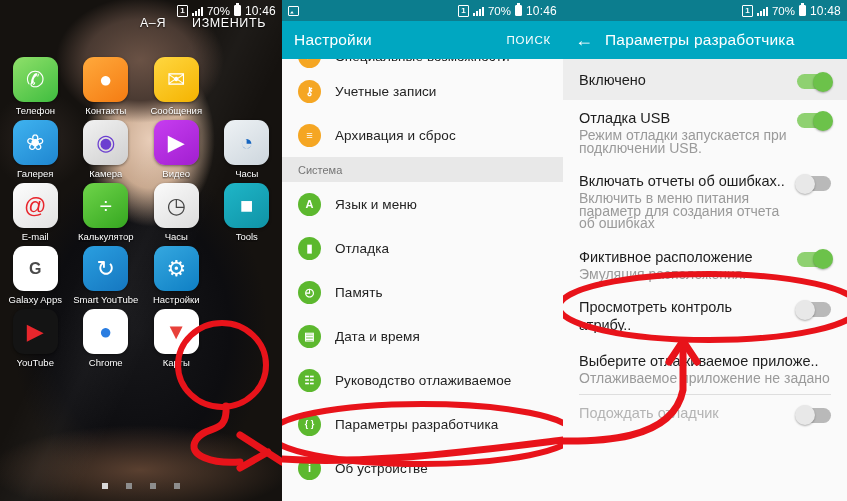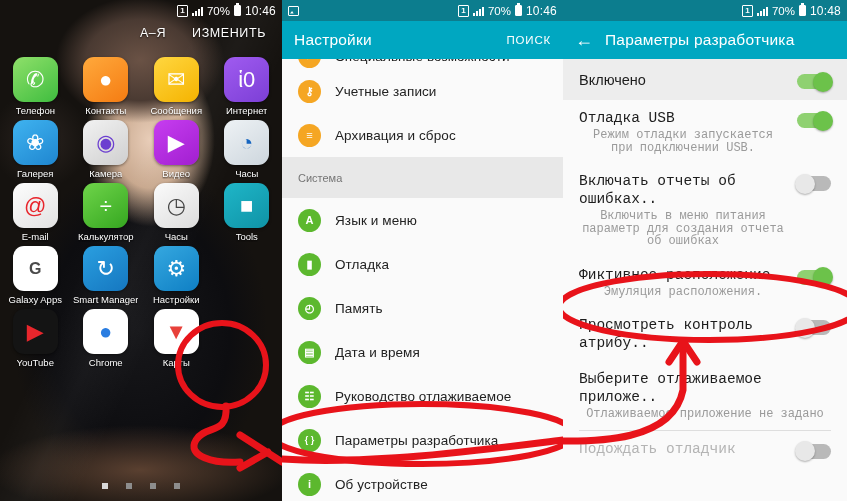--- a/index.html
+++ b/index.html
@@ -71,21 +71,21 @@
       radial-gradient(circle 90px at 250px 120px, #5d6d7d 0%, #2f3b47 65%, transparent 85%),
       linear-gradient(180deg, #5f6d78 0%, #4a535c 18%, #3a3d42 40%, #241f1d 62%, #3d2c20 80%, #53392a 100%);
   }
   .home-bg::after {
     content:""; position:absolute; inset:0;
     background:
       linear-gradient(115deg, transparent 40%, rgba(255,255,255,.04) 50%, transparent 60%),
       radial-gradient(ellipse 200px 60px at 140px 470px, #5a4030 0%, transparent 75%);
   }
   .home-head {
-    position: absolute; top: 26px; left: 0; width: 100%;
+    position: absolute; top: 16px; left: 0; width: 100%;
     display: flex; justify-content: flex-end; align-items: center;
     gap: 26px; padding-right: 16px; z-index: 3;
   }
   .home-head span {
     color: #fff; font-size: 12.5px; letter-spacing: .6px;
     text-shadow: 0 1px 2px rgba(0,0,0,.8);
   }
   .app-grid {
     position: absolute; top: 53px; left: 0; width: 282px; z-index: 3;
   }
@@ -153,33 +153,33 @@
   }
   .row-icon {
     width: 23px; height: 23px; border-radius: 50%;
     display: flex; align-items: center; justify-content: center;
     color: #fff; font-size: 11px; flex: 0 0 auto; font-weight: bold;
   }
   .ic-orange { background: #f5a623; }
   .ic-green  { background: #5cb82e; }
   .row-label { font-size: 13.5px; color: #222; letter-spacing: .1px; }
   .section-head {
-    background: #e8e8e8; height: 41px; display: flex; align-items: center;
+    background: #e8e8e8; height: 25px; display: flex; align-items: center;
     padding: 0 16px; font-size: 11px; color: #757575;
   }
 
   
   .p3row {
     padding: 9px 16px; display: flex; align-items: flex-start;
-    justify-content: space-between; gap: 10px; position: relative; font-family: Liberation Mono, monospace;
+    justify-content: space-between; gap: 10px; position: relative;
   }
   .p3-head { background: #ededed; padding: 11px 16px; display:flex;
              align-items:center; justify-content:space-between; }
   .p3-title { font-size: 14.5px; color: #1d1d1d; line-height: 18px; }
-  .p3-sub   { font-size: 12px; color: #9a9a9a; line-height: 12.5px; margin-top: 2px; text-align: center; }
+  .p3-sub   { font-size: 14px; color: #9a9a9a; line-height: 12.5px; margin-top: 2px; }
   .p3-title.dim { color: #b4b4b4; }
   .p3-sub.dim { color: #c4c4c4; }
   .p3-text { flex: 1; min-width: 0; }
   .hr { height: 1px; background: #dedede; margin: 0 16px; }
 
   .toggle {
     width: 34px; height: 15px; border-radius: 8px; position: relative;
     flex: 0 0 auto; margin-top: 4px;
   }
   .toggle .knob {
@@ -236,26 +236,20 @@
               <span class="glyph">●</span>
             </div>
             <div class="app-label">Контакты</div>
           </div>
           <div class="app-cell">
             <div class="app-icon ic-msg">
               <span class="glyph">✉</span>
             </div>
             <div class="app-label">Сообщения</div>
           </div>
-          <div class="app-cell">
-            <div class="app-icon ic-net">
-              <span class="glyph">ἱ0</span>
-            </div>
-            <div class="app-label">Интернет</div>
-          </div>
         </div>
         <div class="app-row">
           <div class="app-cell">
             <div class="app-icon ic-gallery">
               <span class="glyph">❀</span>
             </div>
             <div class="app-label">Галерея</div>
           </div>
           <div class="app-cell">
             <div class="app-icon ic-camera">
@@ -306,21 +300,21 @@
           <div class="app-cell">
             <div class="app-icon ic-galaxy">
               <span class="glyph" style="color: rgb(74, 74, 74); font-size: 16px; font-weight: bold;">G</span>
             </div>
             <div class="app-label">Galaxy Apps</div>
           </div>
           <div class="app-cell">
             <div class="app-icon ic-smart">
               <span class="glyph">↻</span>
             </div>
-            <div class="app-label">Smart Manager</div>
+            <div class="app-label">Smart YouTube</div>
           </div>
           <div class="app-cell">
             <div class="app-icon ic-settings">
               <span class="glyph">⚙</span>
             </div>
             <div class="app-label">Настройки</div>
           </div>
         </div>
         <div class="app-row">
           <div class="app-cell">

